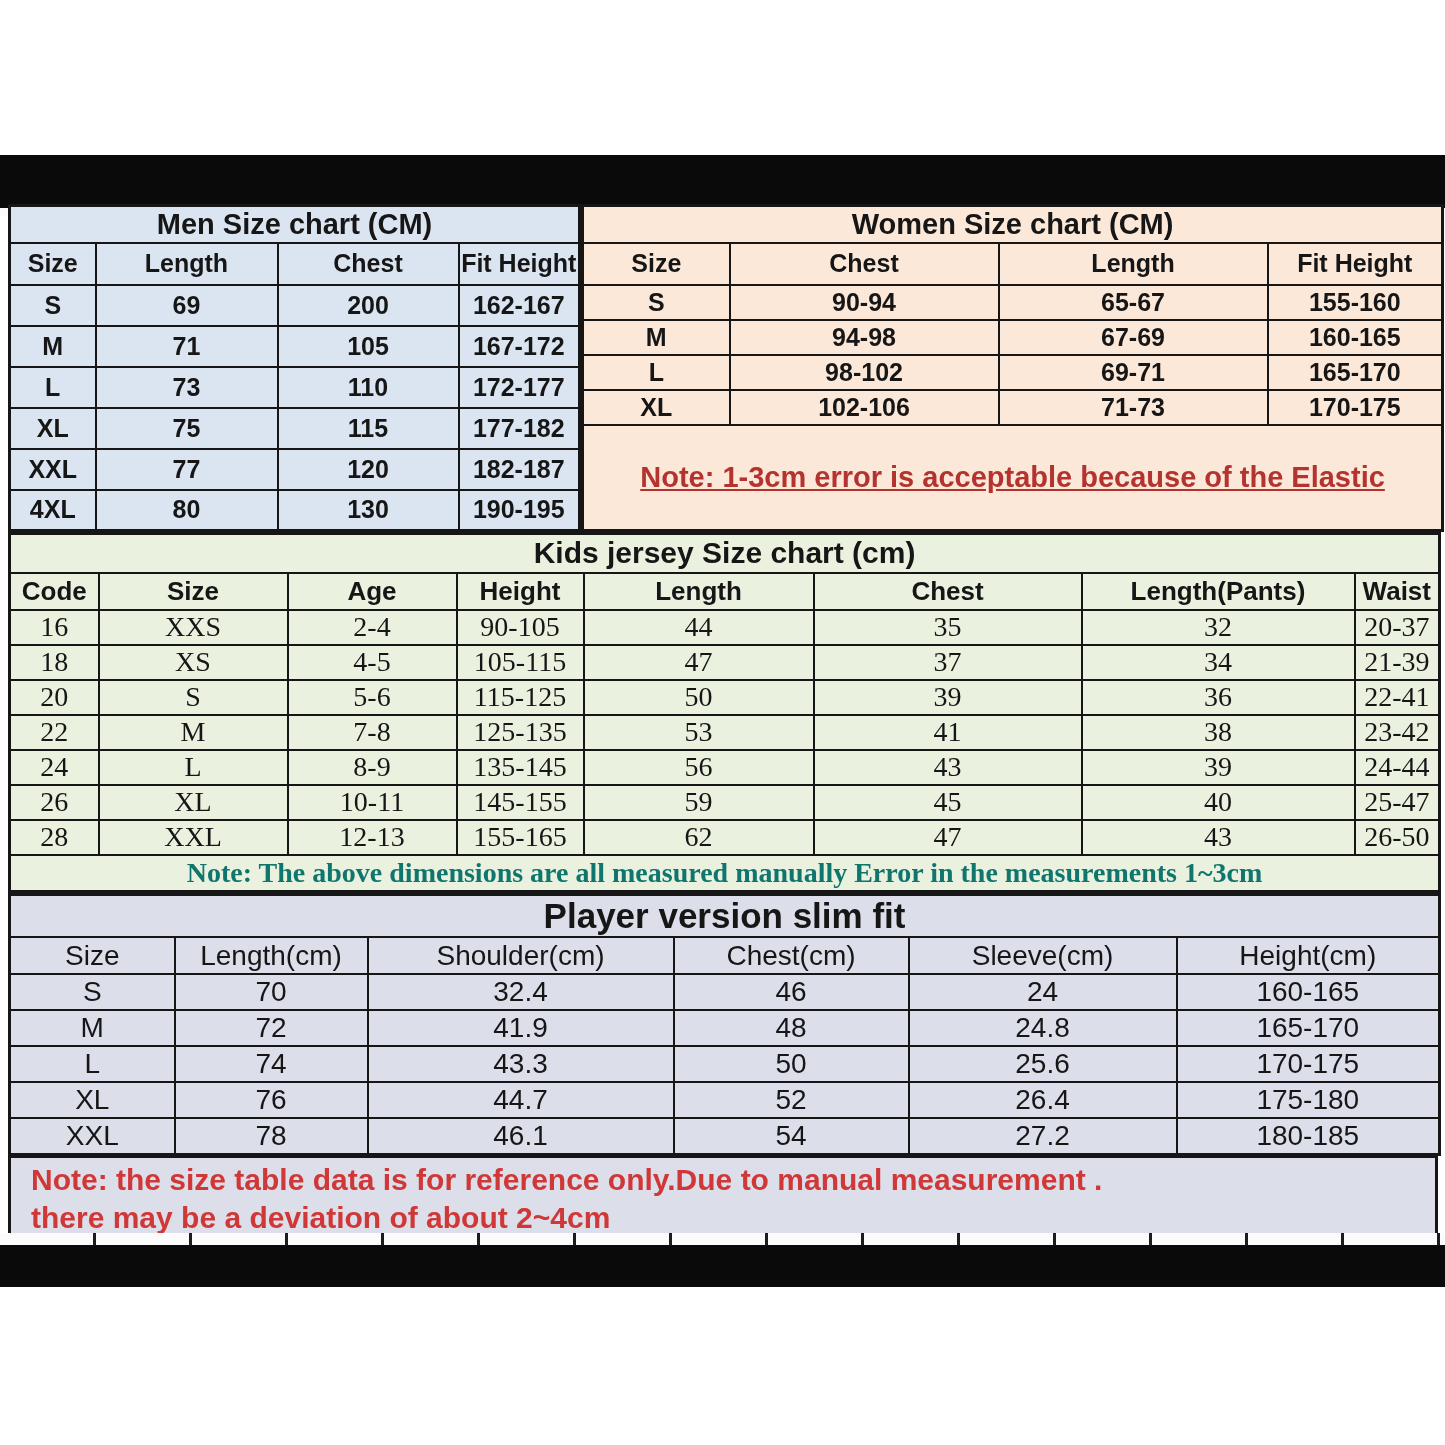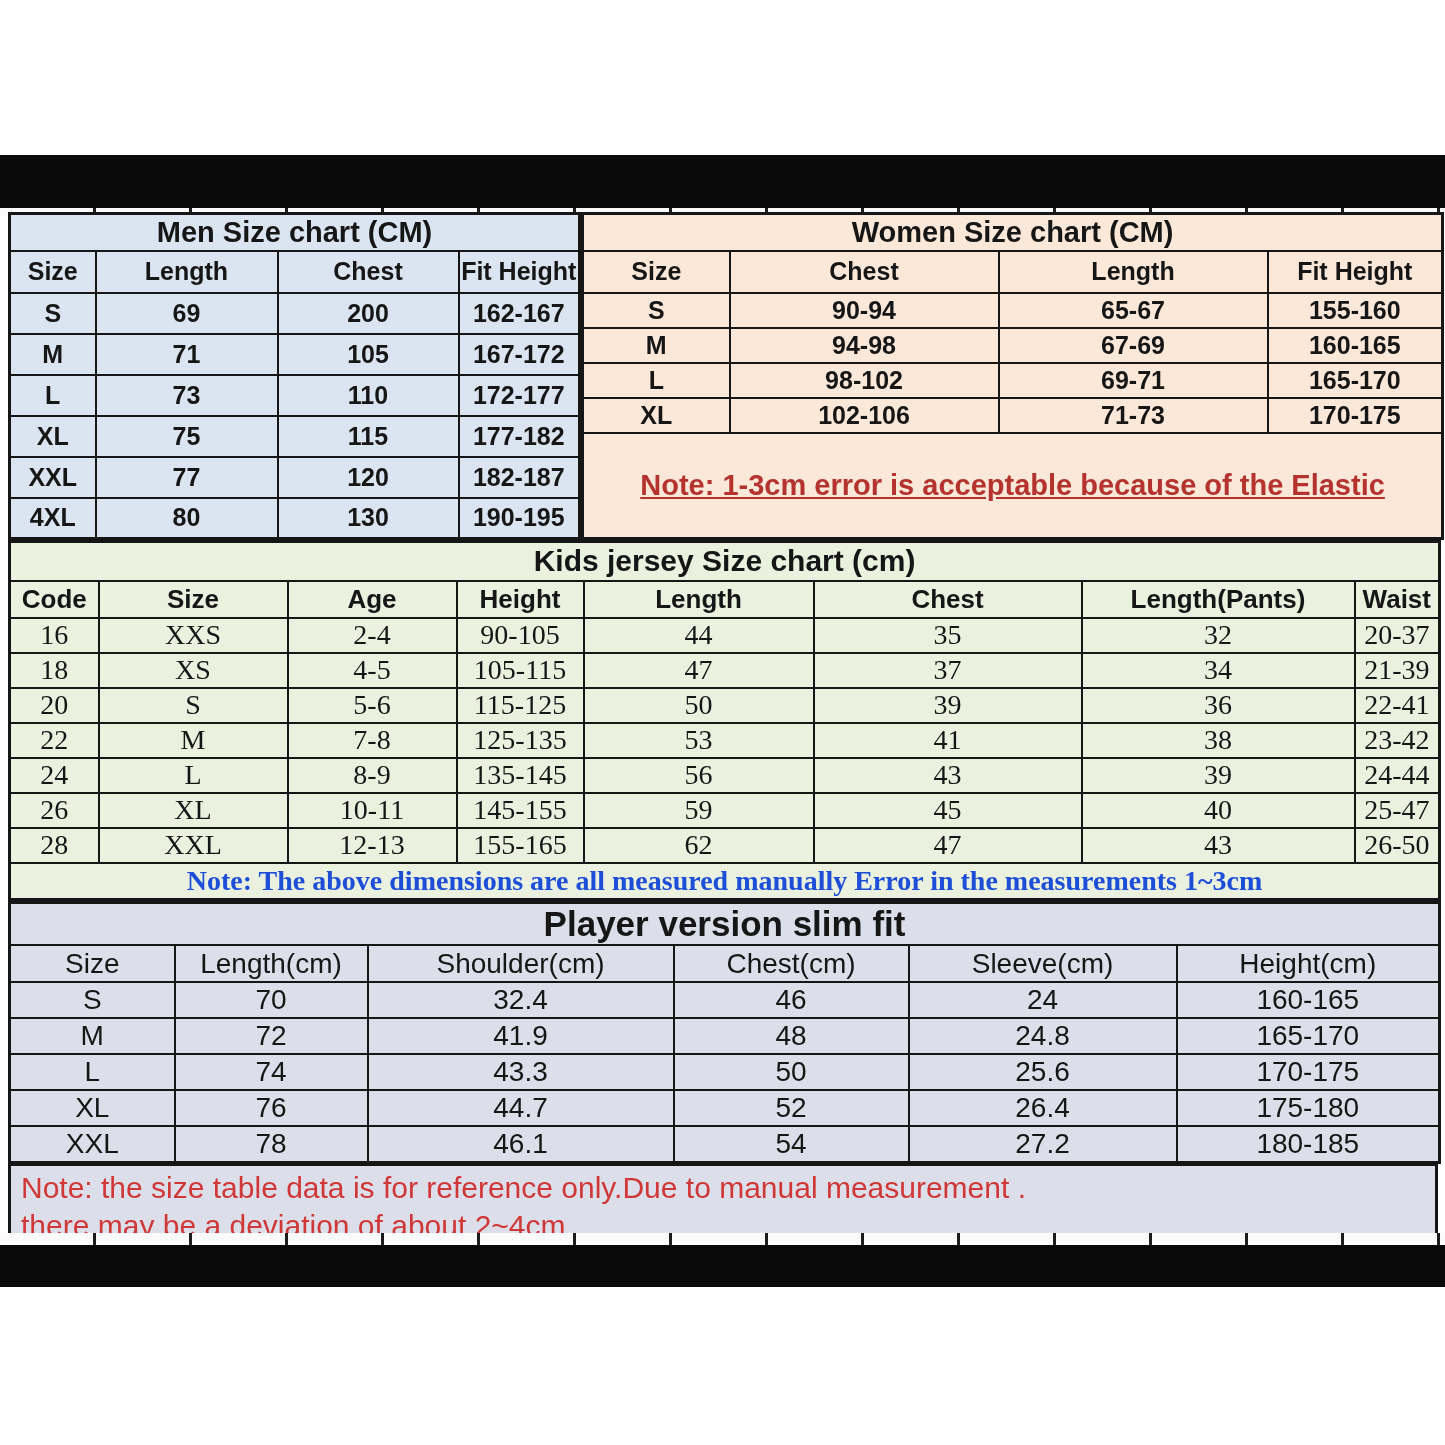--- a/index.html
+++ b/index.html
@@ -14,21 +14,21 @@
 
   .bar { position: absolute; left: 0; width: 1445px; background: #0a0a0a; }
   .bar.top { top: 155px; height: 53px; }
   .bar.bottom { top: 1245px; height: 42px; }
 
   .strip { position: absolute; left: 0; width: 1445px;
     background: repeating-linear-gradient(to right, #fbfbfb 0 93px, #1c1c1c 93px 96px); }
   .strip.top { top: 208px; height: 8px; }
   .strip.bottom { top: 1233px; height: 12px; }
 
-  .sheet { position: absolute; top: 212px; left: 8px; width: 1430px; }
+  .sheet { position: absolute; top: 204px; left: 8px; width: 1430px; }
   .top-row { display: flex; align-items: stretch; }
 
   table { border-collapse: collapse; table-layout: fixed; }
   .tbl { border: 3px solid #161616; }
   .tbl th, .tbl td {
     border: 2px solid #161616;
     text-align: center; vertical-align: middle;
     padding: 0; overflow: hidden; white-space: nowrap;
     color: #161616;
   }
@@ -54,22 +54,22 @@
   .kids tbody td { font-family: "Liberation Serif", serif; font-size: 28px; }
   .kids .note-row td { height: 37px; font-family: "Liberation Serif", serif; font-weight: bold; font-size: 28px; }
 
   .player .title-row th { height: 38px; font-size: 35px; font-weight: bold; }
   .player .header-row th { height: 37px; font-size: 28px; font-weight: normal; }
   .player tbody tr { height: 36px; }
   .player tbody td { font-size: 28px; font-weight: normal; }
 
   .footer-note {
     border: 3px solid #161616; border-top-width: 2px;
-    height: 82px; padding: 3px 10px 0 10px;
-    font-weight: normal; font-size: 30px; line-height: 38px;
+    height: 82px; padding: 3px 10px 0 20px;
+    font-weight: bold; font-size: 30px; line-height: 38px;
     text-align: left; white-space: nowrap; overflow: hidden;
   }
 </style>
 </head>
 <body>
 
 <div class="canvas">
 
   <div class="bar top" style="background: rgb(10, 10, 10);"></div>
   <div class="strip top"></div>
@@ -282,21 +282,21 @@
             <td>12-13</td>
             <td>155-165</td>
             <td>62</td>
             <td>47</td>
             <td>43</td>
             <td>26-50</td>
           </tr>
         </tbody>
       <tfoot>
         <tr class="note-row">
-          <td colspan="8" style="color: #1d4ed8;">Note: The above dimensions are all measured manually Error in the measurements 1~3cm</td>
+          <td colspan="8" style="color: #0f766e;">Note: The above dimensions are all measured manually Error in the measurements 1~3cm</td>
         </tr>
       </tfoot>
     </table>
 
     <table class="tbl player" style="background: rgb(220, 222, 233);">
       <colgroup>
           <col style="width:165px">
           <col style="width:193px">
           <col style="width:306px">
           <col style="width:235px">

